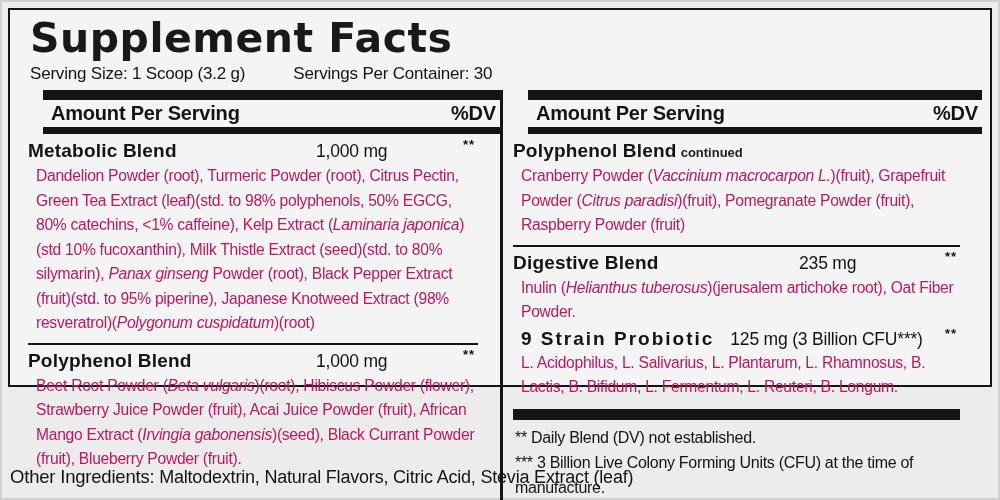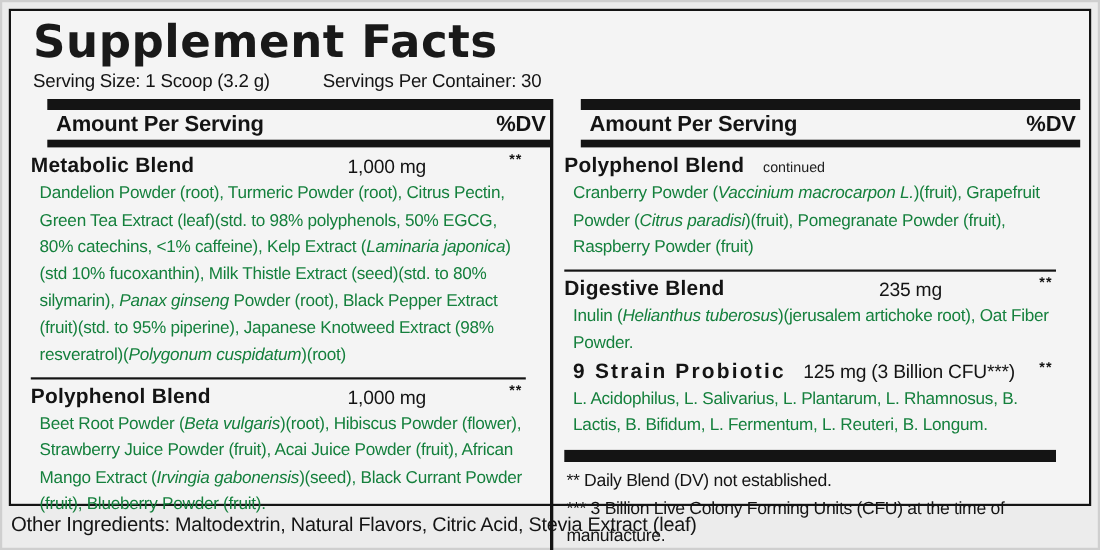--- a/index.html
+++ b/index.html
@@ -8,21 +8,21 @@
     font-family:"Liberation Sans", sans-serif;
     background:#ececec;
     color:#141414;
     overflow:hidden;
     box-shadow: inset 0 0 0 2px #cfcfcf;
     position:relative;
   }
   .label-box {
     position:absolute;
     left:8px; top:8px; right:8px;
-    height:452px;
+    height:379px;
     border:2px solid #141414;
     background:#f4f4f4;
     padding:4px 8px 0 8px;
     display:flex;
     flex-direction:column;
   }
   .title {
     font-family:"DejaVu Sans", sans-serif;
     font-weight:800;
     font-size:41px;
@@ -59,29 +59,29 @@
     margin-left:25px;
   }
   .col-body { padding:4px 22px 0 10px; flex:1; display:flex; flex-direction:column; }
   .blend-row {
     position:relative;
     font-size:19px;
     padding:2px 0 1px 0;
     min-height:26px;
   }
   .blend-name { font-weight:bold; letter-spacing:0.2px; }
-  .blend-suffix { font-size:13px; font-weight:400; margin-left:17px; color:#202020; }
+  .blend-suffix { font-size:13px; font-weight:700; margin-left:4px; color:#202020; }
   .blend-amount { position:absolute; left:64%; top:3px; font-size:17.5px; letter-spacing:-0.2px; }
   .blend-dv { position:absolute; right:3px; top:-1px; font-size:13px; font-weight:bold; letter-spacing:1px; }
   .ingredients {
     font-size:15.6px;
     line-height:24.5px;
     letter-spacing:-0.25px;
     padding:0 2px 2px 8px;
-    color:#15803d;
+    color:#be185d;
   }
   .ingredients i { font-style:italic; }
   .rule { border-top:2px solid #141414; margin:5px 0 3px 0; }
   .probiotic-row { position:relative; padding:1px 0; font-size:19px; }
   .probiotic-name { font-weight:bold; letter-spacing:2px; margin-left:8px; }
   .probiotic-amount { font-size:17.5px; margin-left:16px; letter-spacing:-0.2px; }
   .thickbar { height:11px; background:#141414; margin:7px 0 5px 0; }
   .footnote { font-size:16px; line-height:25px; letter-spacing:-0.3px; padding-left:2px; }
   .other-row {
     position:absolute;

